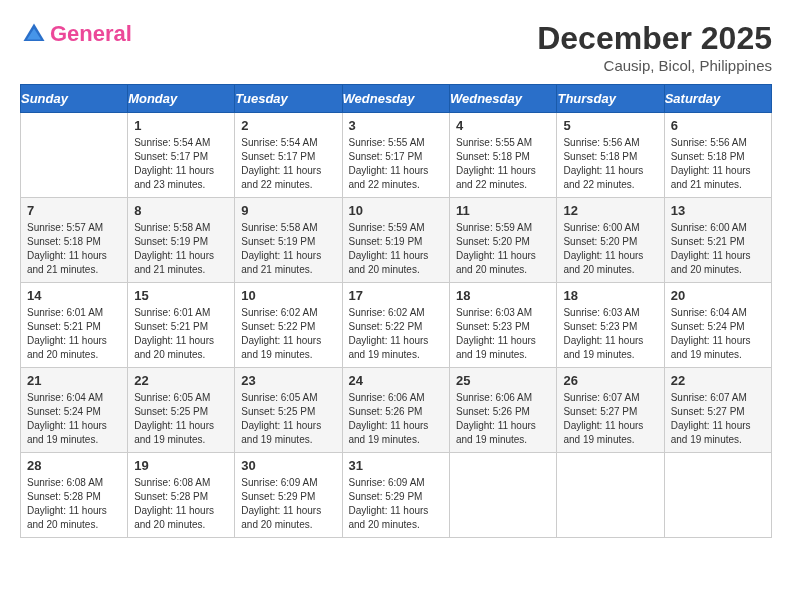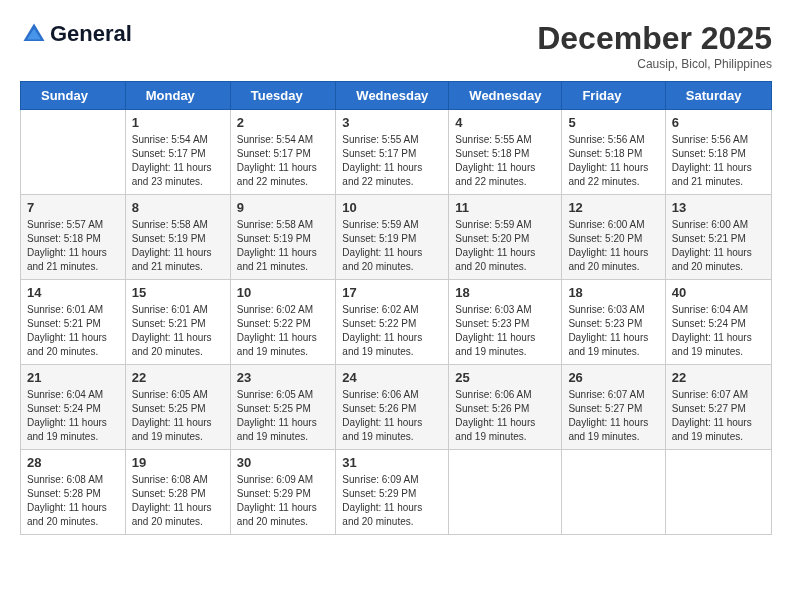--- a/index.html
+++ b/index.html
@@ -20,52 +20,53 @@
       display: flex;
       align-items: center;
     }
     .logo-text {
       font-size: 22px;
       font-weight: bold;
       color: #333;
       line-height: 1.1;
     }
     .logo-text span {
-      color: #0f172a;
+      color: #ec4899;
     }
     .logo-icon {
       width: 28px;
       height: 28px;
       margin-right: 2px;
     }
     .title-area {
       text-align: right;
     }
     .month-title {
       font-size: 32px;
       font-weight: bold;
       color: #333;
     }
     .subtitle {
-      font-size: 12px;
+      font-size: 15px;
       color: #555;
     }
     .calendar-table {
       width: 100%;
       border-collapse: collapse;
       border: 1px solid #ccc;
     }
     .calendar-table th {
       background-color: #2a6fc9;
       color: #fff;
       font-size: 13px;
       font-weight: bold;
       text-align: left;
-      padding: 6px 20px;
+      padding: 6px 0;
       border: 1px solid #1a5aaa;
+      font-style: italic;
     }
     .calendar-table td {
       vertical-align: top;
       border: 1px solid #ccc;
       padding: 5px 6px;
       width: 108px;
       min-height: 80px;
       background: #fff;
     }
     .calendar-table tr:nth-child(even) td {
@@ -107,21 +108,21 @@
 </div>
 
 <table class="calendar-table">
   <thead>
     <tr>
     <th>Sunday</th>
         <th>Monday</th>
         <th>Tuesday</th>
         <th>Wednesday</th>
         <th>Wednesday</th>
-        <th>Friday</th>
+        <th>Thursday</th>
         <th>Saturday</th>
       </tr>
   </thead>
   <tbody id="calendar-body">
   <tr>
         <td class="empty-cell"></td>
         <td>
           <span class="day-number">1</span>
           <div class="day-info" style="white-space: pre-line;">Sunrise: 5:54 AM
 Sunset: 5:17 PM
@@ -252,21 +253,21 @@
 and 19 minutes.</div>
         </td>
         <td>
           <span class="day-number">18</span>
           <div class="day-info" style="white-space: pre-line;">Sunrise: 6:03 AM
 Sunset: 5:23 PM
 Daylight: 11 hours
 and 19 minutes.</div>
         </td>
         <td>
-          <span class="day-number">40</span>
+          <span class="day-number">20</span>
           <div class="day-info" style="white-space: pre-line;">Sunrise: 6:04 AM
 Sunset: 5:24 PM
 Daylight: 11 hours
 and 19 minutes.</div>
         </td>
       </tr>
       <tr>
         <td>
           <span class="day-number">21</span>
           <div class="day-info" style="white-space: pre-line;">Sunrise: 6:04 AM

